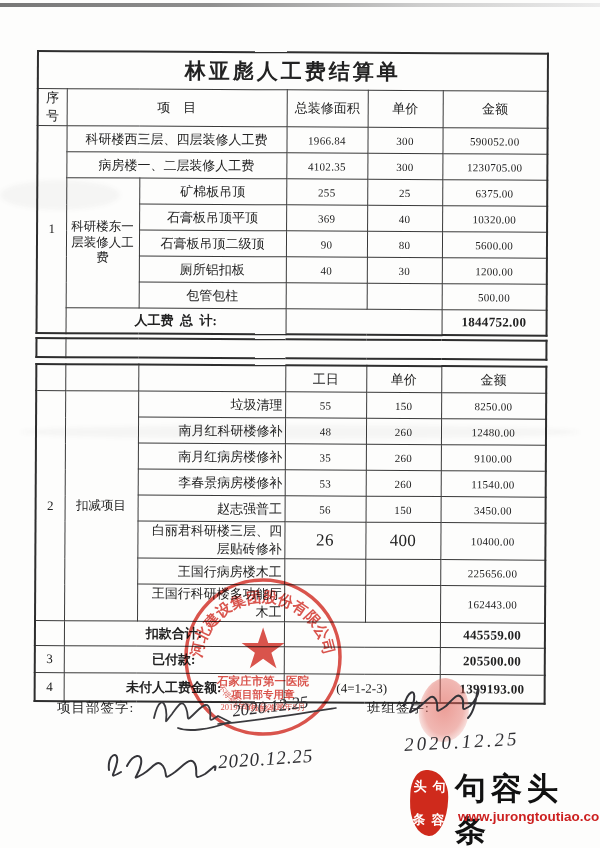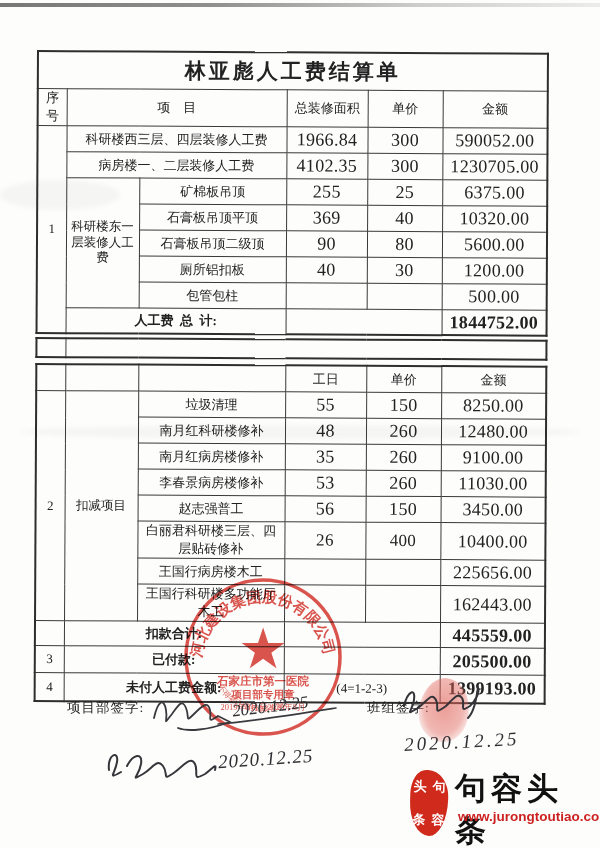--- a/index.html
+++ b/index.html
@@ -19,26 +19,26 @@
   table{border-collapse:collapse;table-layout:fixed;width:510px;}
   table{border:2px solid #2e2e2e;}
   td{border:1px solid #3a3a3a;text-align:center;vertical-align:middle;
      font-size:13px;padding:0 2px;overflow:hidden;}
   col.c1{width:29px;} col.c2{width:73px;} col.c3{width:147px;}
   col.c4{width:81px;} col.c5{width:75px;} col.c6{width:105px;}
 
   td.title-cell{height:36px;font-size:21px;font-weight:bold;letter-spacing:3px;border-bottom:1px solid #3a3a3a;}
   tr.head td{height:25px;}
   tr.datarow td{height:25px;}
-  td.num{font-size:18px;letter-spacing:.3px;}
+  td.num{font-size:11px;letter-spacing:.3px;}
   td.num-big{font-size:17px;margin-top:33px;}
-  td.item-left{text-align:center;}
+  td.item-left{text-align:right;}
   td.lbl-bold{font-weight:bold;white-space:pre;}
   tr.total-row td{height:24px;}
-  tr.total-row td.num{font-weight:bold;font-size:18px;text-align:center;}
+  tr.total-row td.num{font-weight:bold;font-size:13px;text-align:center;}
   td.group{font-size:12.5px;line-height:1.25;padding:0 3px;}
 
   .gap-table{margin-top:3px;margin-bottom:5px;}
   .gap-table td{height:17px;}
 
   tr.r3 td{height:26px;}
   tr.r4 td{height:27px;}
 
   
   .stamp{position:absolute;left:178px;top:572px;width:170px;height:170px;
@@ -198,21 +198,21 @@
     <tr class="datarow">
       <td class="item-left">南月红病房楼修补</td>
       <td class="num">35</td>
       <td class="num">260</td>
       <td class="num">9100.00</td>
     </tr>
     <tr class="datarow">
       <td class="item-left">李春景病房楼修补</td>
       <td class="num">53</td>
       <td class="num">260</td>
-      <td class="num">11030.00</td>
+      <td class="num">11540.00</td>
     </tr>
     <tr class="datarow">
       <td class="item-left">赵志强普工</td>
       <td class="num">56</td>
       <td class="num">150</td>
       <td class="num">3450.00</td>
     </tr>
     <tr class="datarow">
       <td class="item-left">白丽君科研楼三层、四层贴砖修补</td>
       <td class="num num-big">26</td>
@@ -264,21 +264,21 @@
   </text>
   <text x="85" y="96" text-anchor="middle" font-size="56" fill="#d8453e">★</text>
   <text x="85" y="113" text-anchor="middle" font-size="11.5" font-weight="bold" fill="#d8453e">石家庄市第一医院</text>
   <text x="85" y="126" text-anchor="middle" font-size="10.5" font-weight="bold" fill="#d8453e">项目部专用章</text>
   <text x="85" y="138" text-anchor="middle" font-size="8.5" fill="#d8453e">2019年8月至2020年8月</text>
   <text fill="#d8453e" font-size="7.5">
     <textPath href="#arcBottom" startOffset="4">不得签订任何经济合同</textPath>
   </text>
 </svg>
 
-<div class="sign-label" style="left:67px;top:699px;">项目部签字:</div>
+<div class="sign-label" style="left:57px;top:699px;">项目部签字:</div>
 <div class="sign-label" style="left:367px;top:699px;">班组签字:</div>
 
 <svg class="sig-svg" style="left:148px;top:688px;" width="195" height="45">
   <path d="M6,30 C10,12 16,10 18,22 C20,34 14,38 24,26 C30,18 34,10 38,20 C42,30 36,36 48,24 C56,16 60,14 62,22 C64,30 58,36 70,28 L82,34 C60,42 40,44 30,40" fill="none" stroke="#3a3a3e" stroke-width="1.8" stroke-linecap="round"></path>
   <path d="M70,36 C100,34 150,26 188,20" fill="none" stroke="#3a3a3e" stroke-width="1.6" stroke-linecap="round"></path>
 </svg>
 <div class="hand" style="left:232px;top:697px;font-size:17px;transform:rotate(-7deg);">2020.12.25</div>
 
 <svg class="sig-svg" style="left:103px;top:740px;" width="120" height="48">
   <path d="M6,30 C4,14 16,10 14,22 C12,34 4,40 18,32 M24,26 C30,14 40,12 38,24 C36,36 26,42 40,34 C50,28 54,18 60,26 C66,34 58,42 72,32 C82,24 88,16 92,24 C96,32 88,42 102,34 C110,28 114,22 112,30" fill="none" stroke="#35353a" stroke-width="2" stroke-linecap="round"></path>

